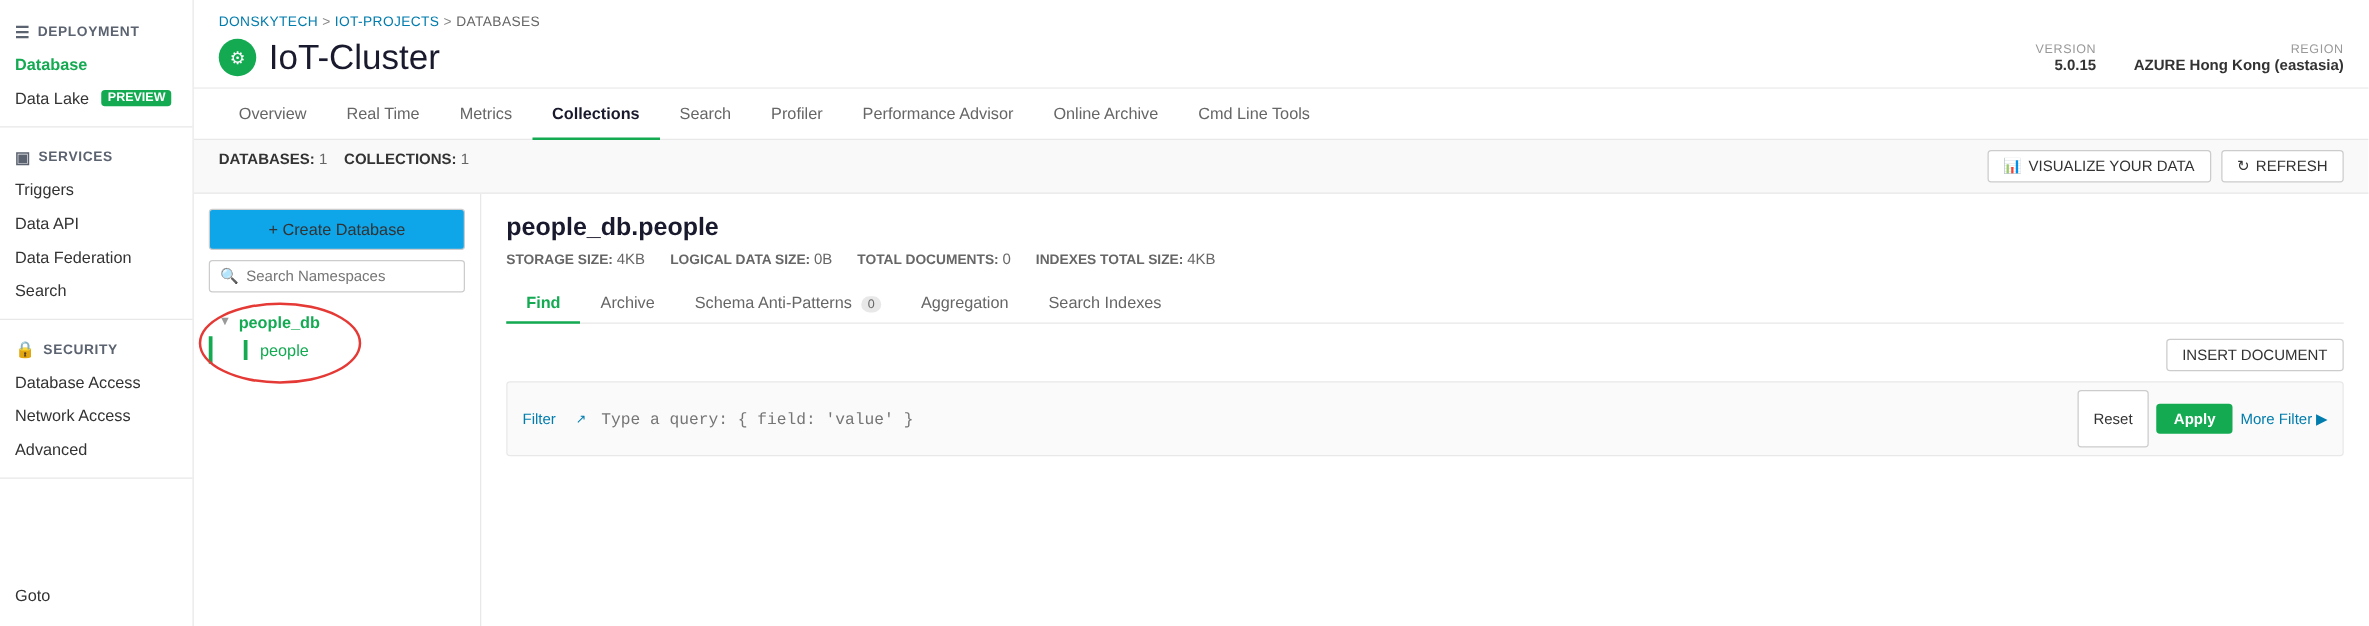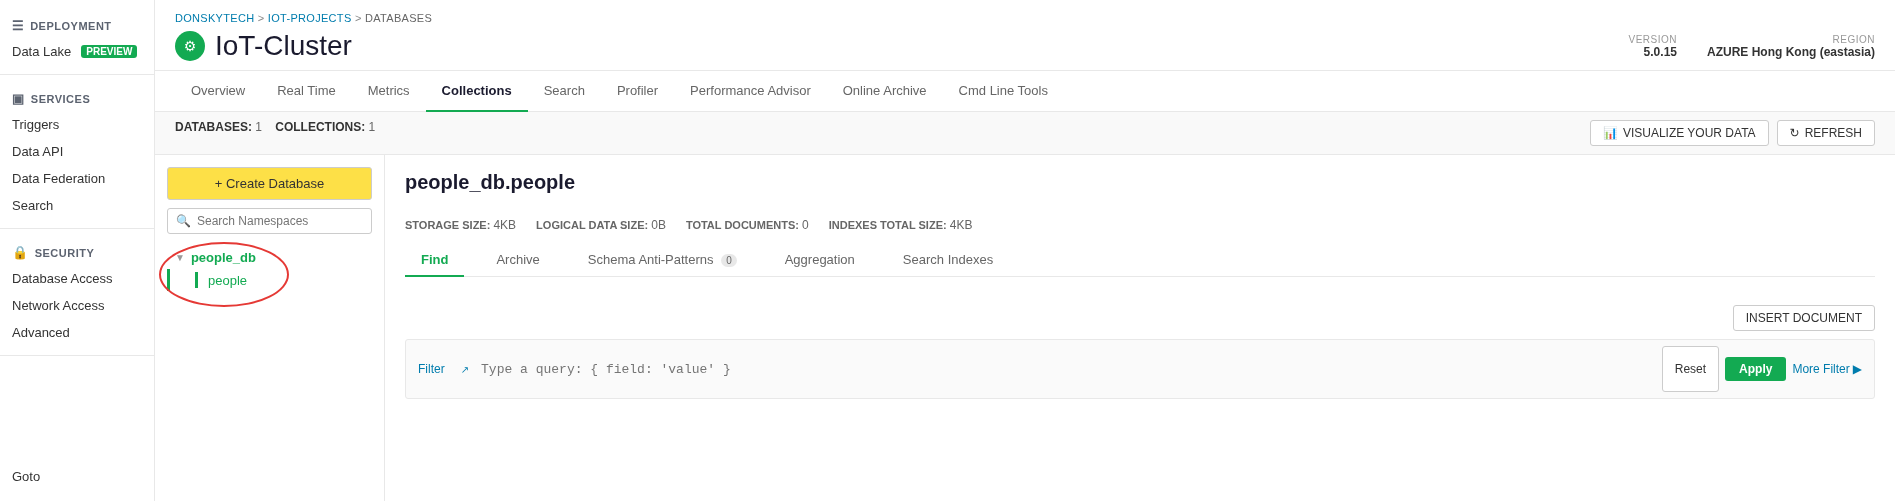--- a/index.html
+++ b/index.html
@@ -157,21 +157,21 @@
       width: 230px;
       min-width: 230px;
       border-right: 1px solid #e8e8e8;
       padding: 12px;
       display: flex;
       flex-direction: column;
       gap: 8px;
     }
     .create-db-btn {
       border: 1px solid #ccc;
-      background: #fde047;
+      background: #0ea5e9;
       padding: 8px 16px;
       font-size: 13px;
       cursor: pointer;
       border-radius: 3px;
       text-align: center;
       color: #333;
       width: 100%;
     }
     .search-namespaces {
       display: flex;
@@ -244,30 +244,29 @@
       font-weight: 600;
       color: #1a1a2e;
       margin-bottom: 6px;
     }
     .collection-meta {
       font-size: 12px;
       color: #666;
       display: flex;
       gap: 20px;
       margin-bottom: 12px;
-      margin-top: 18px;
     }
     .collection-meta strong { color: #666; font-weight: 600; text-transform: uppercase; font-size: 11px; }
 
     
     .sub-tabs {
       display: flex;
-      gap: 16px;
+      gap: 0;
       border-bottom: 1px solid #e8e8e8;
-      margin-bottom: 28px;
+      margin-bottom: 12px;
     }
     .sub-tab {
       padding: 8px 16px;
       font-size: 13px;
       color: #666;
       cursor: pointer;
       border-bottom: 2px solid transparent;
       margin-bottom: -1px;
     }
     .sub-tab.active { color: #13aa52; border-bottom: 2px solid #13aa52; font-weight: 600; }
@@ -360,20 +359,23 @@
     }
     .query-results strong { color: #333; }
   </style>
 </head>
 <body>
 
 <div class="sidebar">
   <div class="sidebar-section-header">
     <span class="icon">☰</span>
     <span>DEPLOYMENT</span>
+  </div>
+  <div class="sidebar-item active">
+    <span>Database</span>
   </div>
   <div class="sidebar-item" style="display:flex;align-items:center;gap:4px;">
     <span>Data Lake</span>
     <span class="sidebar-badge">PREVIEW</span>
   </div>
   <div class="sidebar-divider"></div>
   <div class="sidebar-section-header">
     <span class="icon">▣</span>
     <span>SERVICES</span>
   </div>

